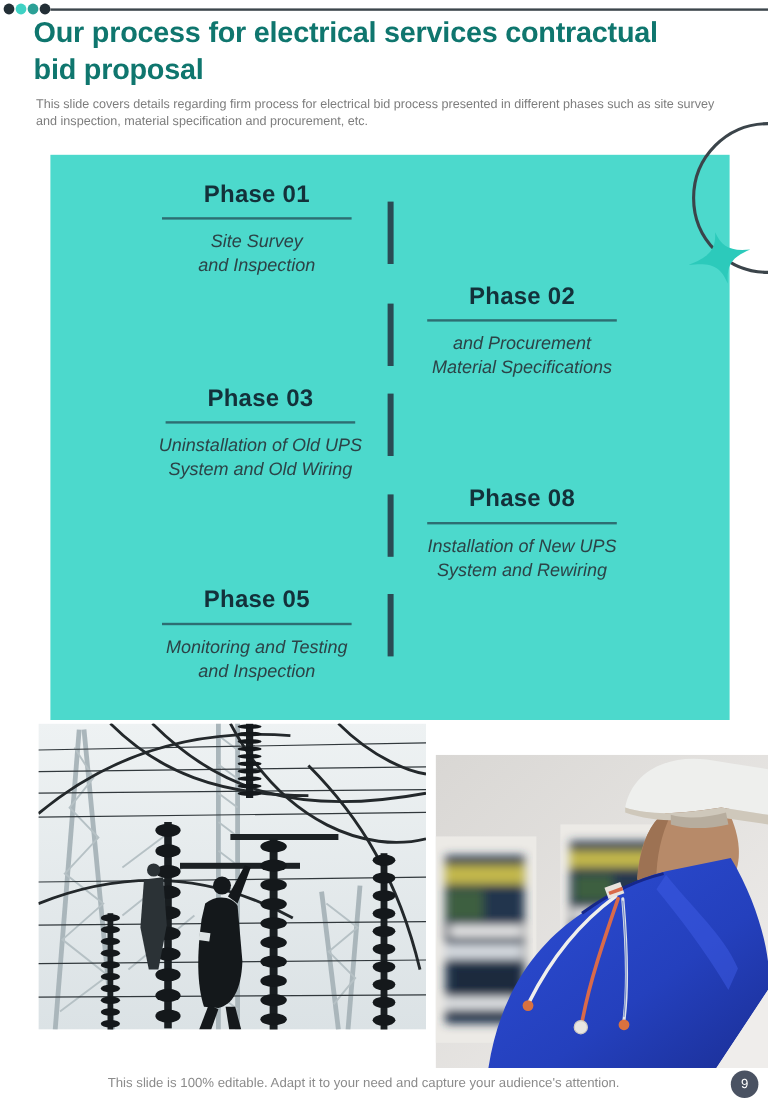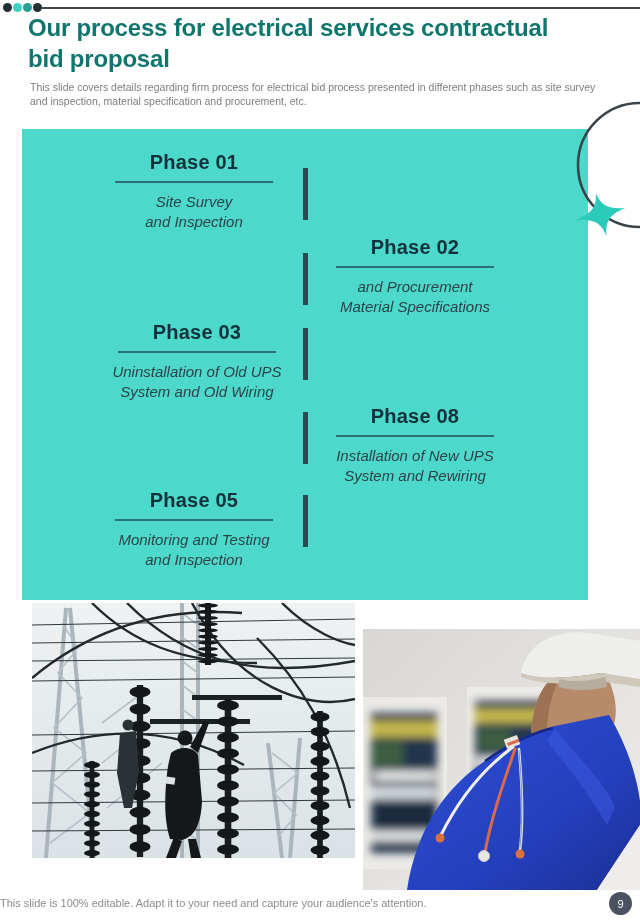--- a/index.html
+++ b/index.html
@@ -15,21 +15,21 @@
   .dot2 { background:#3fd2c4; }
   .dot3 { background:#2ba096; }
 
   
   .title { position:absolute; left:28px; top:13px; width:600px; font-size:24px; font-weight:700; color:#0f766e; line-height:1.28; letter-spacing:-0.2px; }
   .title div { white-space:nowrap; }
   .subtitle { position:absolute; left:30px; top:81px; width:592px; font-size:10.5px; color:#7d7d7d; line-height:1.3; }
   .subtitle div { white-space:nowrap; }
 
   
-  .panel { position:absolute; left:22px; top:129px; width:566px; height:471px; background:#4cd9cc; }
+  .panel { position:absolute; left:42px; top:129px; width:566px; height:471px; background:#4cd9cc; }
   .phase { position:absolute; text-align:center; }
   .phase-label { font-size:20px; font-weight:700; color:#13313a; letter-spacing:0.2px; }
   .phase-rule { width:158px; margin:7px auto 9px auto; border-top:2px solid #2d6e72; }
   .phase-desc { font-size:15px; color:#2c4347; line-height:1.32;font-style:italic; }
   .phase-01 { left:22px;  top:22px;  width:300px; }
   .phase-02 { left:263px; top:107px; width:260px; }
   .phase-03 { left:25px;  top:192px; width:300px; }
   .phase-04 { left:263px; top:276px; width:260px; }
   .phase-05 { left:22px;  top:360px; width:300px; }
   .dash { position:absolute; left:281px; width:5px; height:52px; background:#2a4b54; }
@@ -37,21 +37,21 @@
 
   
   .deco { position:absolute; left:540px; top:85px; width:100px; height:165px; z-index:5; }
 
   
   .photo-left  { position:absolute; left:32px;  top:603px; width:323px; height:255px; }
   .photo-right { position:absolute; left:363px; top:629px; width:277px; height:261px; }
   .photo-left svg, .photo-right svg, .deco svg { display:block; width:100%; height:100%; }
 
   
-  .footer-note { position:absolute; left:0; top:897px; width:606px; font-size:11px; color:#8b8b8b; }
+  .footer-note { position:absolute; left:0; top:897px; width:606px; text-align:center; font-size:11px; color:#8b8b8b; }
   .page-badge { position:absolute; left:609px; top:892px; width:23px; height:23px; border-radius:50%; background:#4a5262; color:#ffffff; font-size:11px; display:flex; align-items:center; justify-content:center; }
 </style>
 </head>
 <body>
 
 <div class="page">
 
   <div class="dots">
     <span class="dot dot1"></span>
     <span class="dot dot2"></span>

